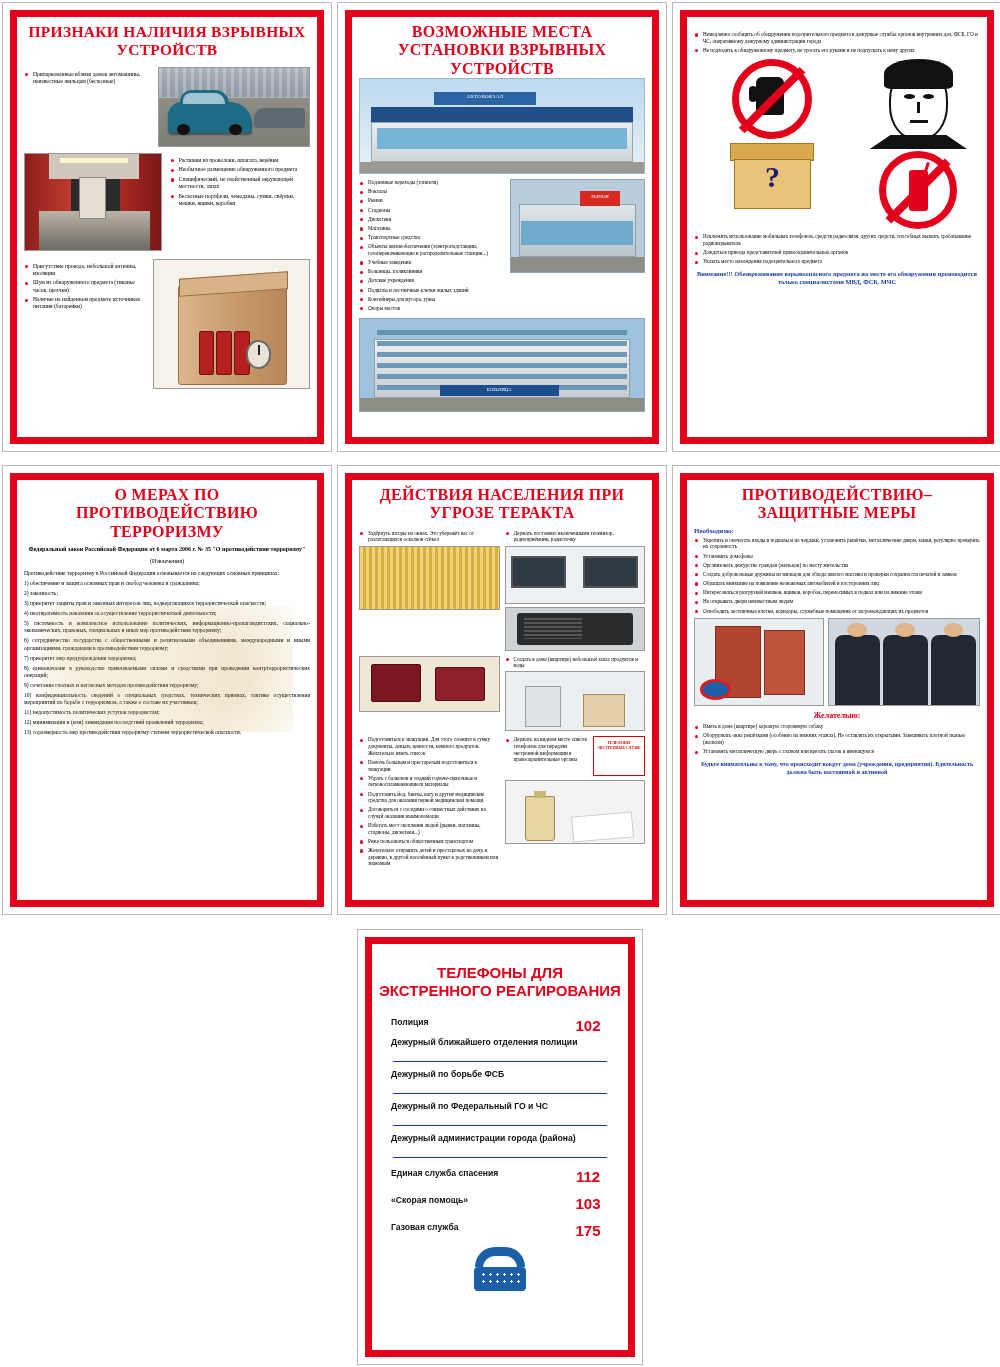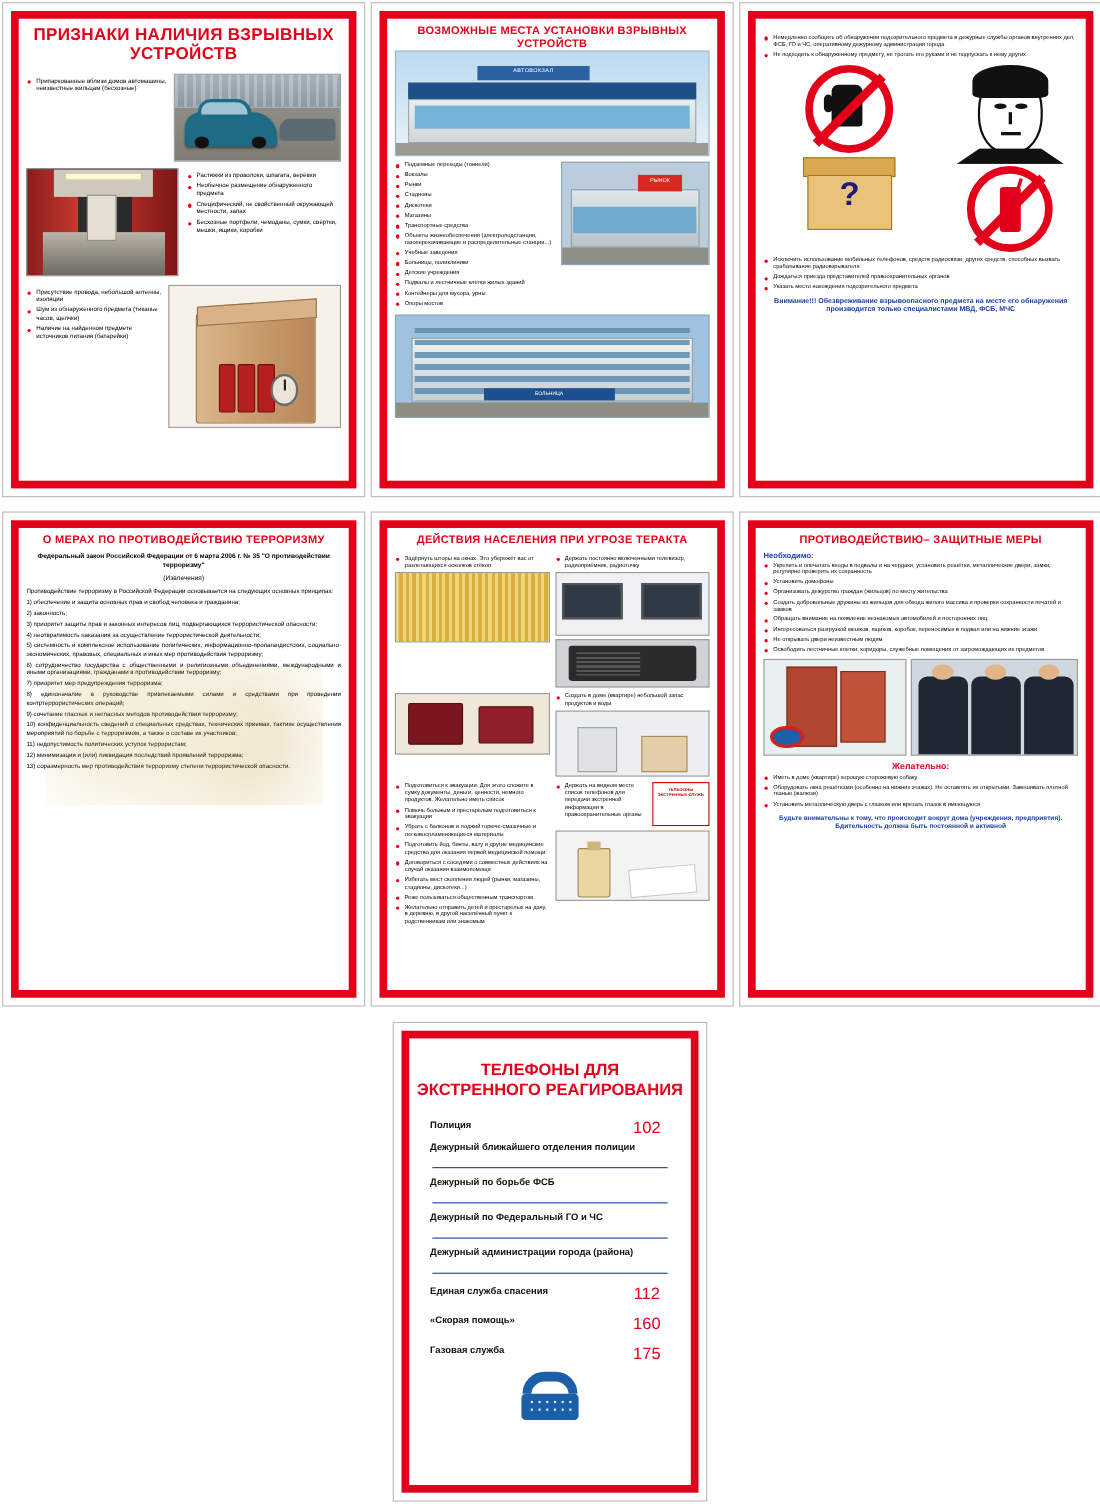--- a/index.html
+++ b/index.html
@@ -12,20 +12,21 @@
     position:relative;
     overflow:hidden;
   }
   .sheet-grid {
     display:grid;
     grid-template-columns: 330px 330px 330px;
     grid-template-rows: 450px 450px;
     column-gap:5px;
     row-gap:13px;
     padding:2px 2px 0 2px;
+    font-family:Liberation Serif, serif;
   }
   .poster {
     border:1px solid #b9b9b9;
     background:#fff;
     padding:7px;
     position:relative;
   }
   .poster-inner {
     border:7px solid #e2001a;
     height:100%;
@@ -35,21 +36,21 @@
     overflow:hidden;
   }
   .ptitle {
     color:#e2001a;
     font-weight:bold;
     text-align:center;
     line-height:1.15;
     letter-spacing:0.3px;
   }
   .t17 { font-size:15.5px; }
-  .t16 { font-size:10px; }
+  .t16 { font-size:16px; }
 
   ul.bullets { list-style:none; margin:0; padding:0; }
   ul.bullets li {
     position:relative;
     padding-left:9px;
     margin-bottom:2.5px;
     font-size:5.6px;
     line-height:1.28;
     text-align:left;
   }
@@ -207,21 +208,21 @@
     margin:14px auto 0 auto;
     border:1px solid #b9b9b9;
     padding:7px;
     height:436px;
     position:relative;
   }
   .ph-title { color:#e2001a; font-weight:bold; text-align:center; font-size:15px; line-height:1.18; margin-top:14px; }
   .ph-list { margin-top:18px; padding:0 12px; }
   .ph-row { display:flex; justify-content:space-between; margin-bottom:3px; }
   .ph-label { font-size:8.6px; font-weight:bold; color:#111; }
-  .ph-num { font-size:15px; font-weight:normal; color:#e2001a; min-width:42px; text-align:center; }
+  .ph-num { font-size:15px; font-weight:bold; color:#e2001a; min-width:42px; text-align:center; }
   .ph-line { border-bottom:1.4px solid #1b3fa0; height:15px; margin:0 2px 7px 2px; }
   .tele-icon { width:52px; height:44px; margin:8px auto 0 auto; position:relative; }
   .tele-icon .base { position:absolute; left:0; right:0; bottom:0; height:56%; background:#1b5fa8; border-radius:4px; }
   .tele-icon .base:after { content:""; position:absolute; left:12%; top:18%; width:76%; height:62%;
       background:radial-gradient(circle,#fff 0 1.2px, rgba(0,0,0,0) 1.4px) 0 0/7px 7px; }
   .tele-icon .handle { position:absolute; left:2%; right:2%; top:0; height:44%; background:#1b5fa8; border-radius:20px 20px 0 0; }
   .tele-icon .handle:after { content:""; position:absolute; left:16%; right:16%; bottom:-1px; height:60%; background:#fff; border-radius:14px 14px 0 0; }
 </style>
 </head>
 <body>
@@ -557,21 +558,21 @@
         <div class="ph-line"></div>
       </div>
 
       <div class="ph-row" style="margin-top:10px;">
         <span class="ph-label">Единая служба спасения</span>
         <span class="ph-num">112</span>
       </div>
 
       <div class="ph-row" style="margin-top:10px;">
         <span class="ph-label">«Скорая помощь»</span>
-        <span class="ph-num">160</span>
+        <span class="ph-num">103</span>
       </div>
 
       <div class="ph-row" style="margin-top:10px;">
         <span class="ph-label">Газовая служба</span>
         <span class="ph-num">175</span>
       </div>
 
     </div>
     <div class="tele-icon">
       <div class="handle"></div>

